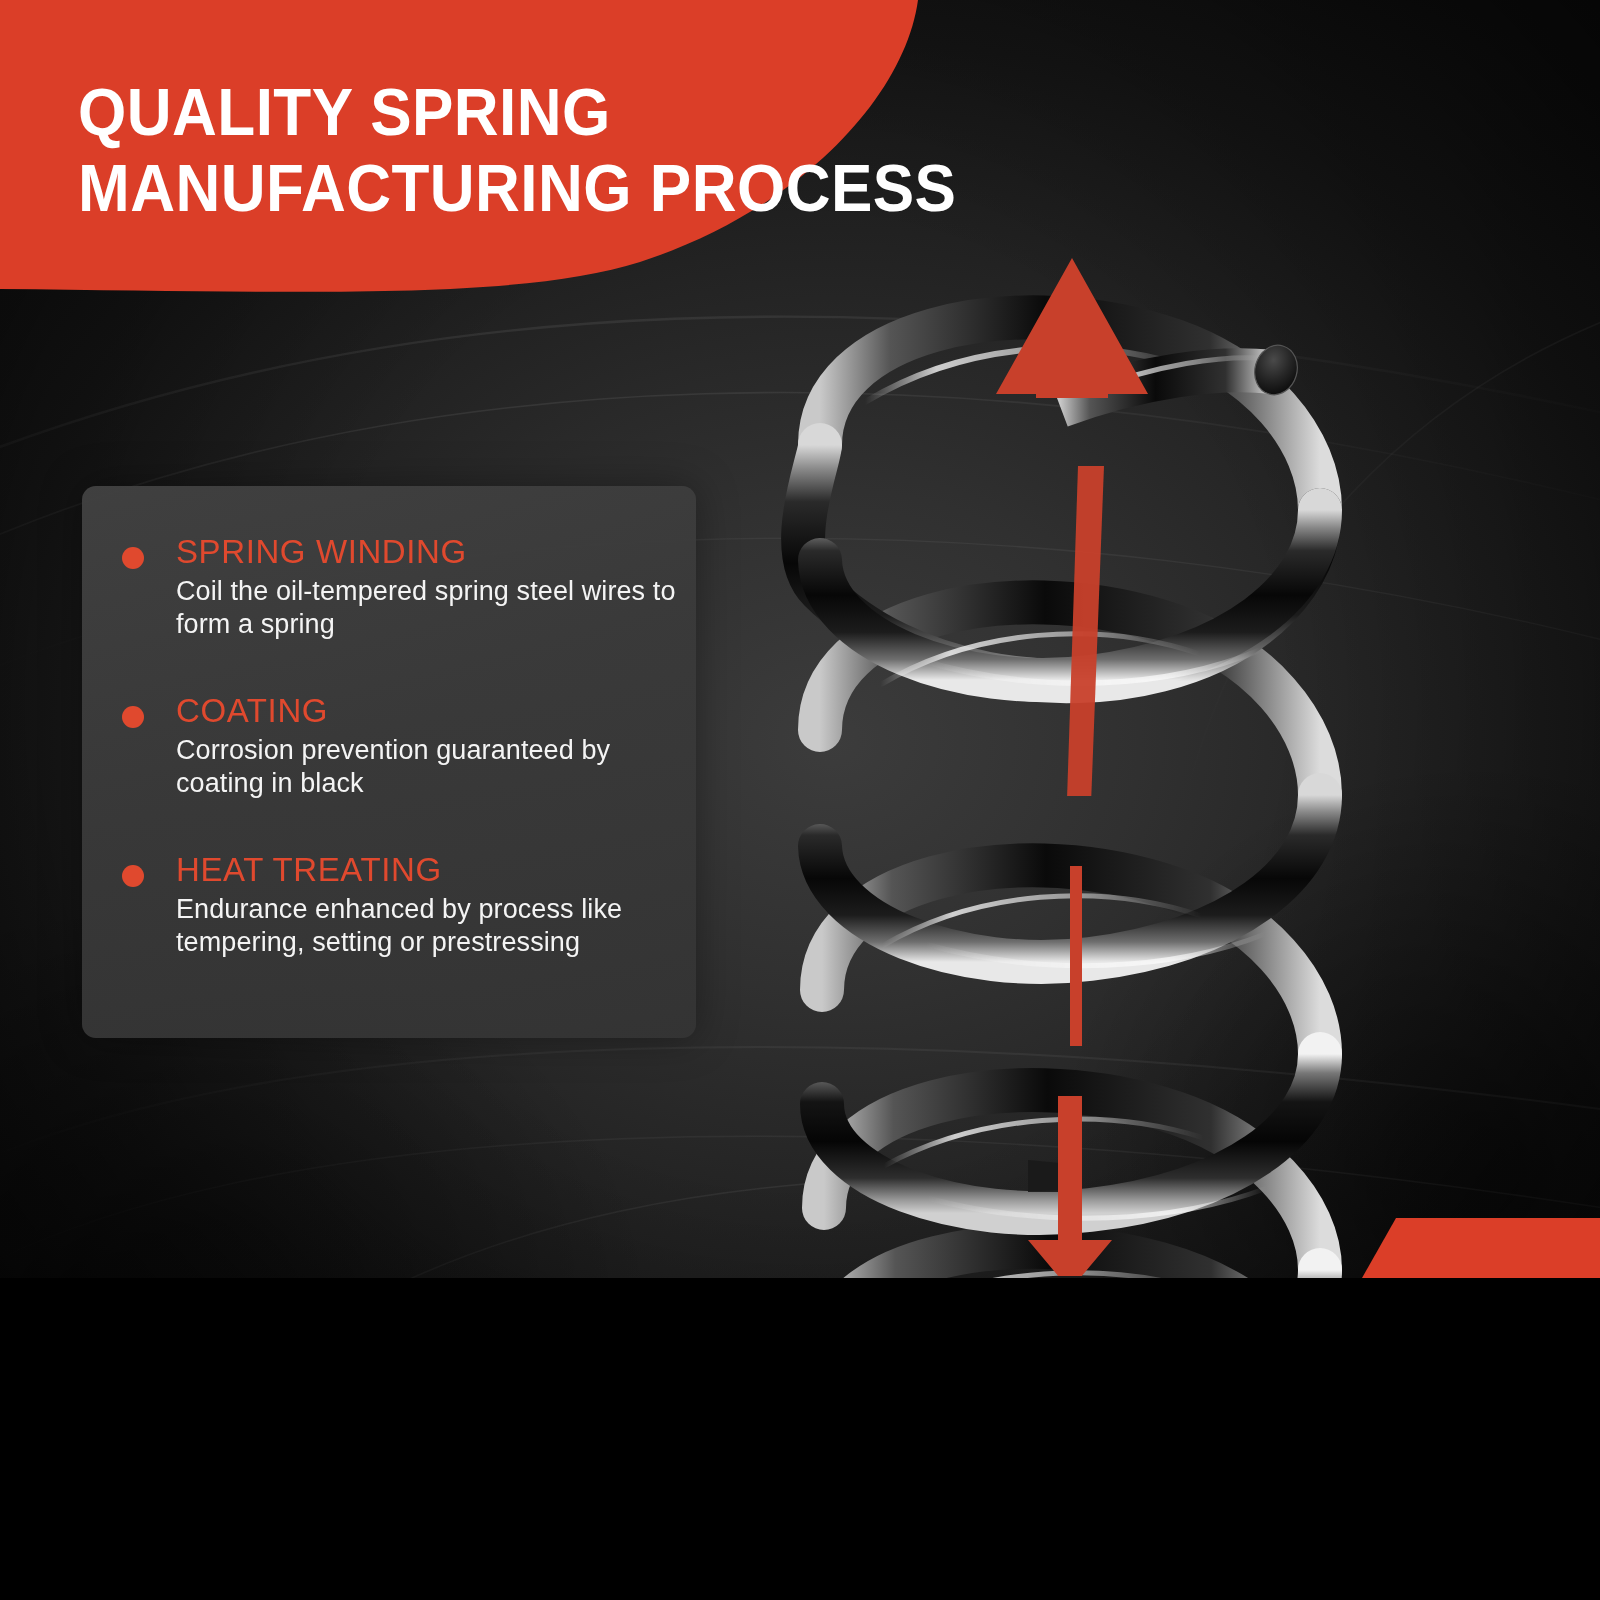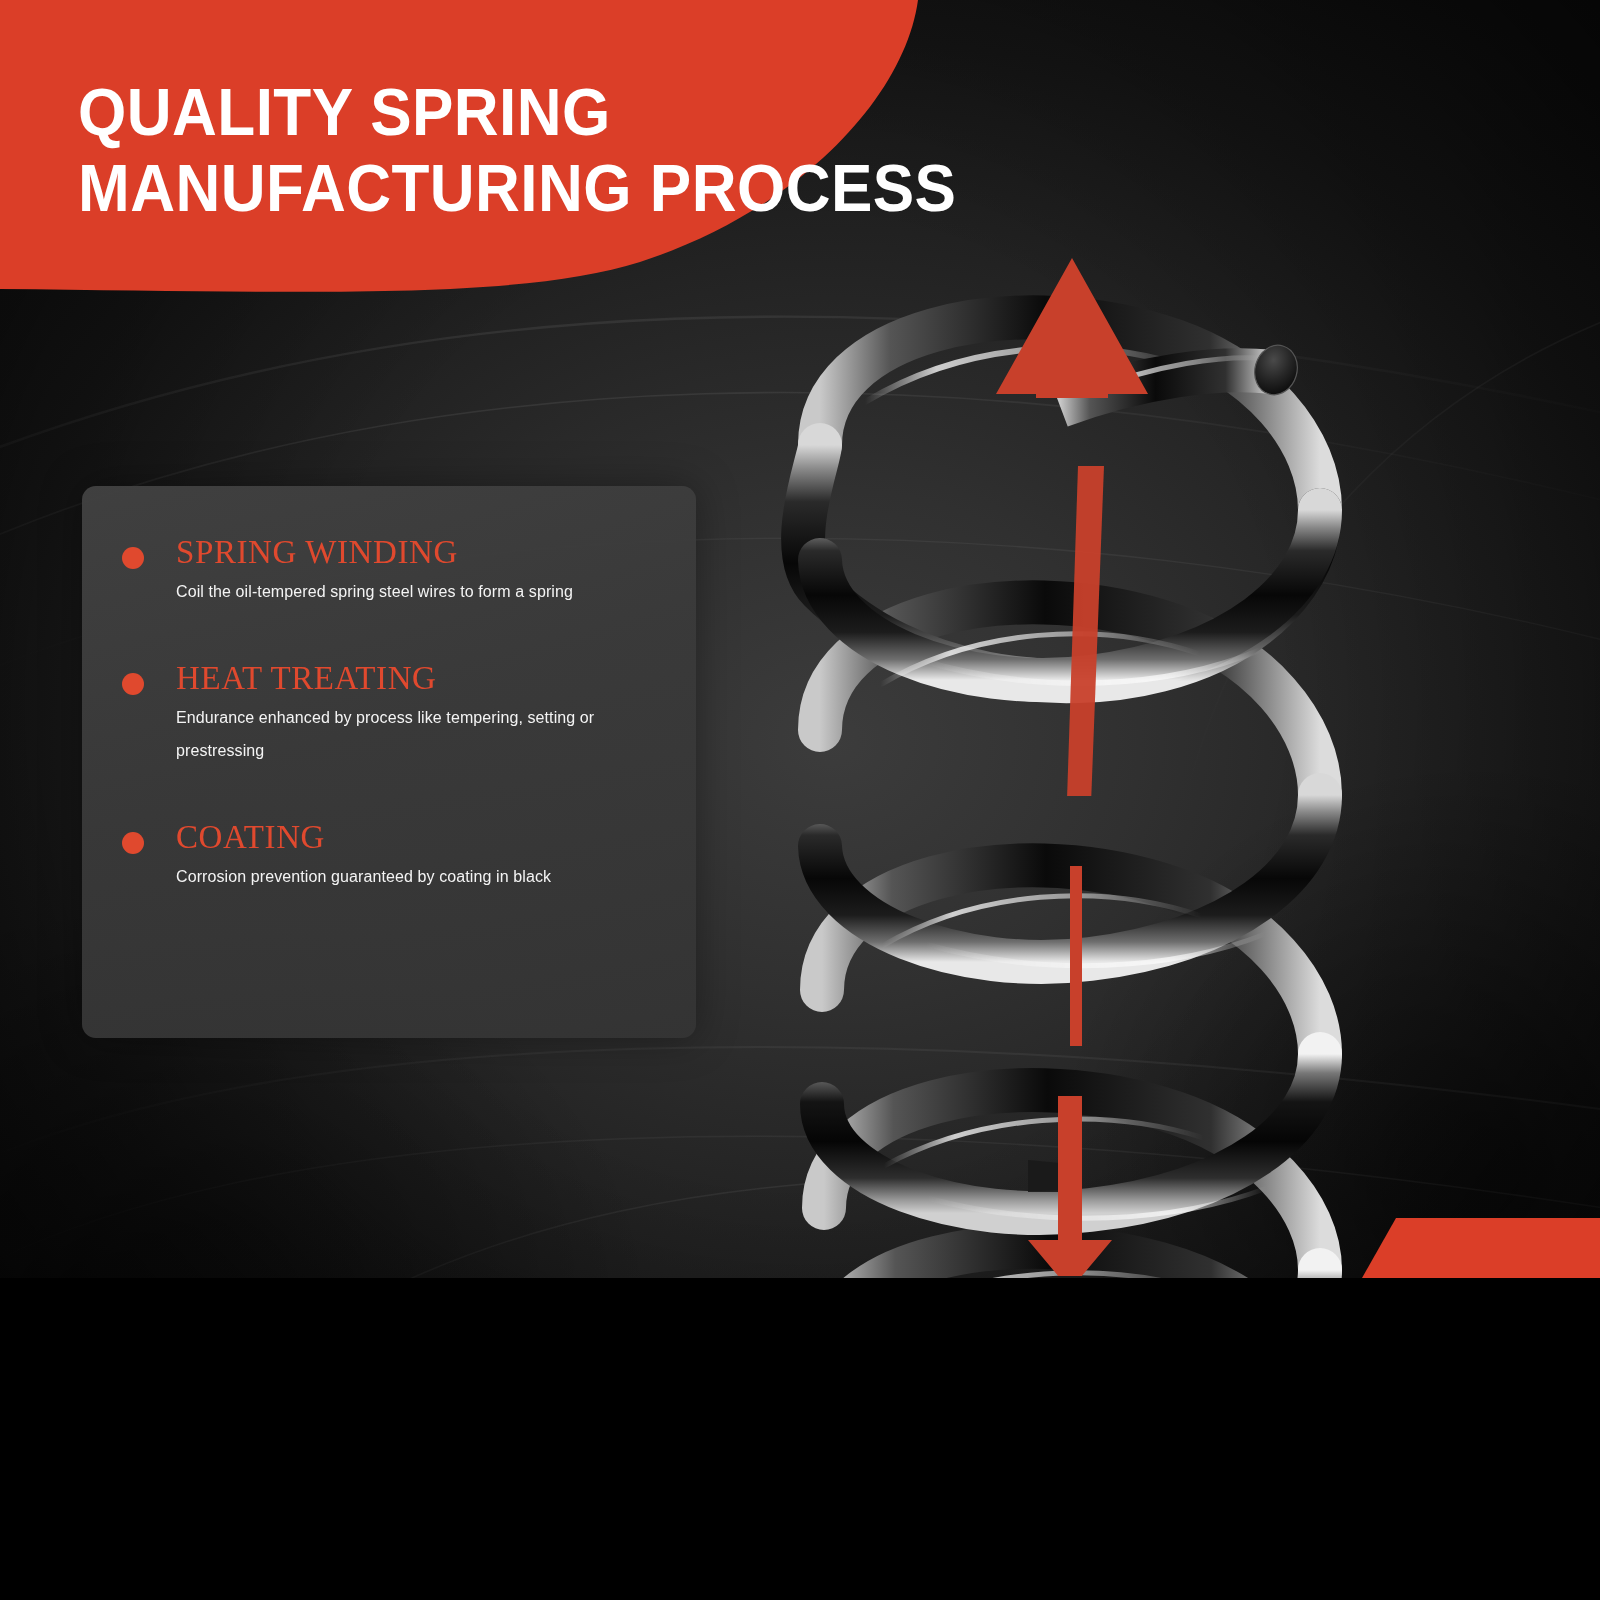--- a/index.html
+++ b/index.html
@@ -104,32 +104,32 @@
     left: 0;
     top: 15px;
     width: 22px;
     height: 22px;
     border-radius: 50%;
     background: #e0492e;
   }
   .bullet-title {
     display: block;
     color: #e0492e;
-    font-family: Liberation Serif, serif;
+    font-family: Liberation Sans, sans-serif;
     font-weight: 400;
     font-size: 33px;
     line-height: 40px;
     letter-spacing: 0.6px;
   }
   .bullet-desc {
     display: block;
     color: #f4f4f4;
     font-family: "Liberation Sans", sans-serif;
     font-weight: 400;
-    font-size: 16px;
+    font-size: 27px;
     line-height: 33px;
     letter-spacing: 0.1px;
     margin-top: 3px;
     max-width: 505px;
   }
 
   
   .spring-wrap {
     position: absolute;
     left: 760px;
@@ -346,30 +346,30 @@
     <div class="panel-list">
 
       <div class="bullet-item">
         <span class="bullet-dot"></span>
         <span class="bullet-title">SPRING WINDING</span>
         <span class="bullet-desc">Coil the oil-tempered spring steel wires to form a spring</span>
       </div>
 
       <div class="bullet-item">
         <span class="bullet-dot"></span>
+        <span class="bullet-title">COATING</span>
+        <span class="bullet-desc">Corrosion prevention guaranteed by coating in black</span>
+      </div>
+
+      <div class="bullet-item">
+        <span class="bullet-dot"></span>
         <span class="bullet-title">HEAT TREATING</span>
         <span class="bullet-desc">Endurance enhanced by process like tempering, setting or prestressing</span>
       </div>
 
-      <div class="bullet-item">
-        <span class="bullet-dot"></span>
-        <span class="bullet-title">COATING</span>
-        <span class="bullet-desc">Corrosion prevention guaranteed by coating in black</span>
-      </div>
-
     </div>
   </div>
 
   <svg class="corner-flag" width="260" height="60" viewBox="0 0 260 60">
     <path d="M 56 0 L 260 0 L 260 60 L 22 60 Z" fill="#DB3E28"></path>
   </svg>
 
 </div>
 
 </body></html>

